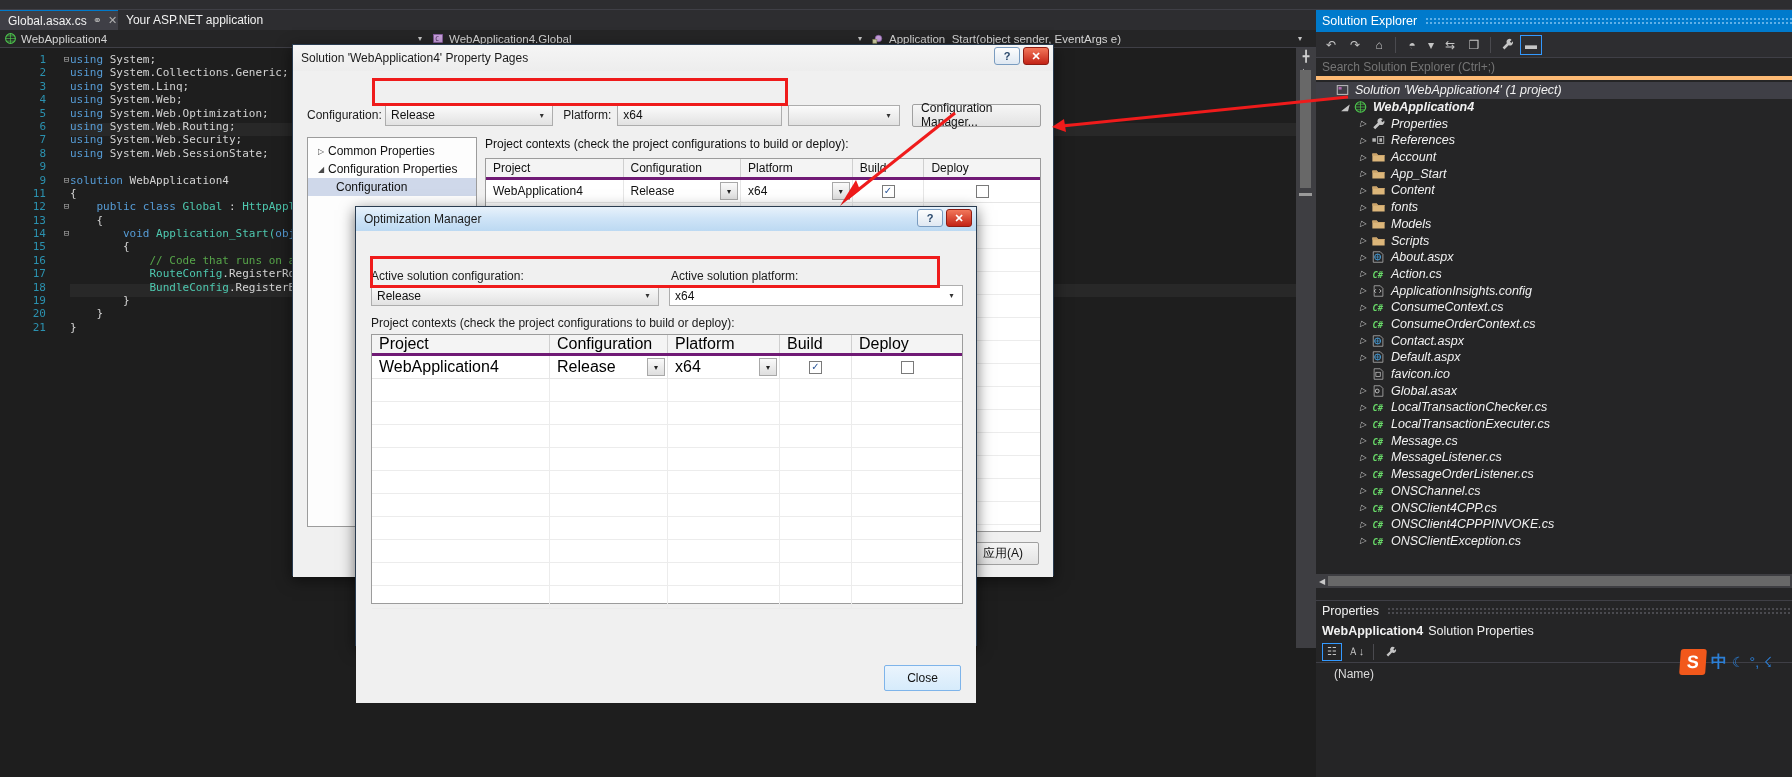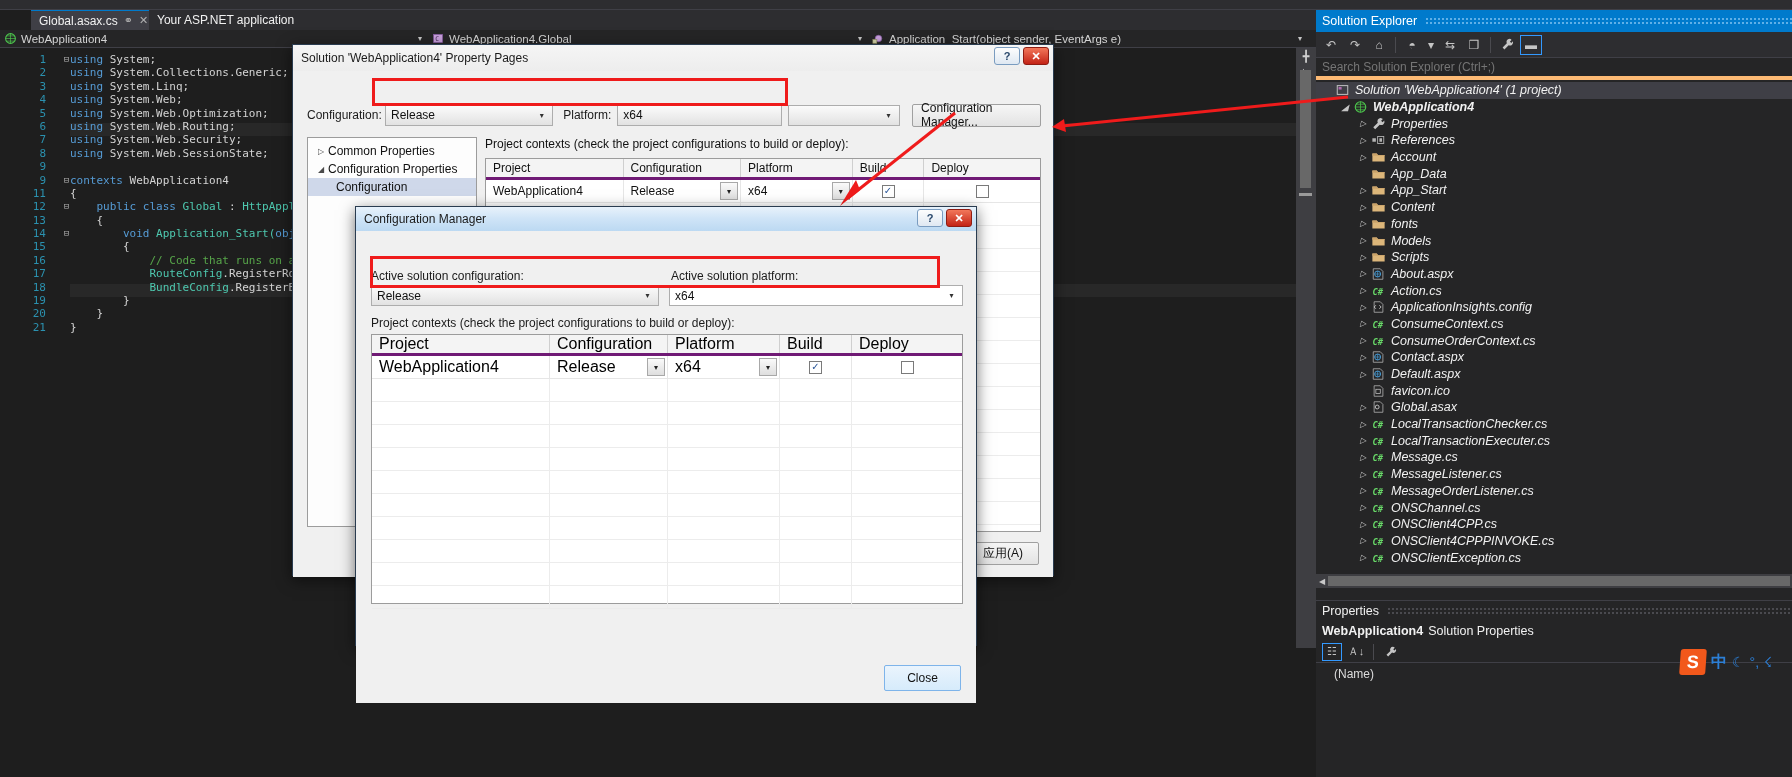--- a/index.html
+++ b/index.html
@@ -15,21 +15,20 @@
   .vs-shell { position: absolute; inset: 0; background: #1e1e1e; }
 
   .top-strip {
     position: absolute; left: 0; top: 0; width: 1792px; height: 10px;
     background: #2d2d30; border-bottom: 1px solid #3f3f46;
   }
 
   .tabrow {
     position: absolute; left: 0; top: 10px; width: 1316px; height: 20px;
     background: #2d2d30;
-    margin-left: 31px;
   }
   .tab {
     position: absolute; top: 0; height: 20px;
     display: flex; align-items: center; gap: 6px;
     padding: 0 8px; font-size: 12px; color: #f1f1f1;
   }
   .tab.active { background: #3f3f46; border-top: 1px solid #007acc; }
   .tab .pin, .tab .x { color: #b0b0b0; font-size: 11px; }
   .tab.inactive { color: #f1f1f1; }
 
@@ -333,21 +332,21 @@
       <div id="code-host" style="position:relative;padding-top:5px;">
           <div class="code-line"><span class="ln">1</span><span class="glyph">⊟</span><span class="ctext"><span class="k">using</span><span class="ns"> System;</span></span></div>
           <div class="code-line"><span class="ln">2</span><span class="ctext"><span class="k">using</span><span class="ns"> System.Collections.Generic;</span></span></div>
           <div class="code-line"><span class="ln">3</span><span class="ctext"><span class="k">using</span><span class="ns"> System.Linq;</span></span></div>
           <div class="code-line"><span class="ln">4</span><span class="ctext"><span class="k">using</span><span class="ns"> System.Web;</span></span></div>
           <div class="code-line"><span class="ln">5</span><span class="ctext"><span class="k">using</span><span class="ns"> System.Web.Optimization;</span></span></div>
           <div class="code-line"><span class="ln">6</span><span class="ctext"><span class="k">using</span><span class="ns"> System.Web.Routing;</span></span></div>
           <div class="code-line"><span class="ln">7</span><span class="ctext"><span class="k">using</span><span class="ns"> System.Web.Security;</span></span></div>
           <div class="code-line"><span class="ln">8</span><span class="ctext"><span class="k">using</span><span class="ns"> System.Web.SessionState;</span></span></div>
           <div class="code-line"><span class="ln">9</span><span class="ctext"></span></div>
-          <div class="code-line"><span class="ln">9</span><span class="glyph">⊟</span><span class="ctext"><span class="k">contexts</span><span class="id"> WebApplication4</span></span></div>
+          <div class="code-line"><span class="ln">9</span><span class="glyph">⊟</span><span class="ctext"><span class="k">solution</span><span class="id"> WebApplication4</span></span></div>
           <div class="code-line"><span class="ln">11</span><span class="ctext"><span class="id">{</span></span></div>
           <div class="code-line"><span class="ln">12</span><span class="glyph">⊟</span><span class="ctext"><span class="id">    </span><span class="k">public class</span><span class="t"> Global </span><span class="id">: </span><span class="t">HttpApplicati</span></span></div>
           <div class="code-line"><span class="ln">13</span><span class="ctext"><span class="id">    {</span></span></div>
           <div class="code-line"><span class="ln">14</span><span class="glyph">⊟</span><span class="ctext"><span class="id">        </span><span class="k">void</span><span class="t"> Application_Start(</span><span class="k">object</span><span class="id"> s</span></span></div>
           <div class="code-line"><span class="ln">15</span><span class="ctext"><span class="id">        {</span></span></div>
           <div class="code-line"><span class="ln">16</span><span class="ctext"><span class="id">            </span><span class="cm">// Code that runs on applic</span></span></div>
           <div class="code-line"><span class="ln">17</span><span class="ctext"><span class="id">            </span><span class="t">RouteConfig</span><span class="id">.RegisterRoutes(</span></span></div>
           <div class="code-line"><span class="ln">18</span><span class="ctext"><span class="id">            </span><span class="t">BundleConfig</span><span class="id">.RegisterBundle</span></span></div>
           <div class="code-line"><span class="ln">19</span><span class="ctext"><span class="id">        }</span></span></div>
           <div class="code-line"><span class="ln">20</span><span class="ctext"><span class="id">    }</span></span></div>
@@ -420,28 +419,20 @@
               </svg>
               <span>References</span>
             </div>
             <div class="tree-row" style="padding-left: 40px;">
               <span class="tw">▷</span>
               <svg viewBox="0 0 16 16" class="ticon">
                 <path d="M1 4h5l1.4 1.6H15V13H1z" fill="#dcb67a"></path>
                 <path d="M1 4h5l1.4 1.6H15v1H1z" fill="#c9a269"></path>
               </svg>
               <span>Account</span>
-            </div>
-            <div class="tree-row" style="padding-left: 40px;">
-              <span class="tw"></span>
-              <svg viewBox="0 0 16 16" class="ticon">
-                <path d="M1 4h5l1.4 1.6H15V13H1z" fill="#dcb67a"></path>
-                <path d="M1 4h5l1.4 1.6H15v1H1z" fill="#c9a269"></path>
-              </svg>
-              <span>App_Data</span>
             </div>
             <div class="tree-row" style="padding-left: 40px;">
               <span class="tw">▷</span>
               <svg viewBox="0 0 16 16" class="ticon">
                 <path d="M1 4h5l1.4 1.6H15V13H1z" fill="#dcb67a"></path>
                 <path d="M1 4h5l1.4 1.6H15v1H1z" fill="#c9a269"></path>
               </svg>
               <span>App_Start</span>
             </div>
             <div class="tree-row" style="padding-left: 40px;">
@@ -835,21 +826,21 @@
     <polygon points="14,24 2,32 16,37" fill="#ef1b1b"></polygon>
   </svg>
 
   <svg class="arrow-svg" style="left:830px;top:110px;width:130px;height:100px;" viewBox="0 0 130 100">
     <line x1="125" y1="3" x2="18" y2="88" stroke="#ef1b1b" stroke-width="3"></line>
     <polygon points="30,80 10,96 26,70" fill="#ef1b1b"></polygon>
   </svg>
 
   <div class="win-dialog" id="cfgMgr">
     <div class="wd-titlebar">
-      <span class="wd-title">Configuration Manager</span>
+      <span class="wd-title">Optimization Manager</span>
       <div class="wd-btns">
         <div class="wd-help">?</div>
         <div class="wd-close">✕</div>
       </div>
     </div>
     <div class="cm-body">
 
       <div class="cm-lbl" style="left:15px;top:38px;">Active solution configuration:</div>
       <div class="cm-lbl" style="left:315px;top:38px;">Active solution platform:</div>
 

